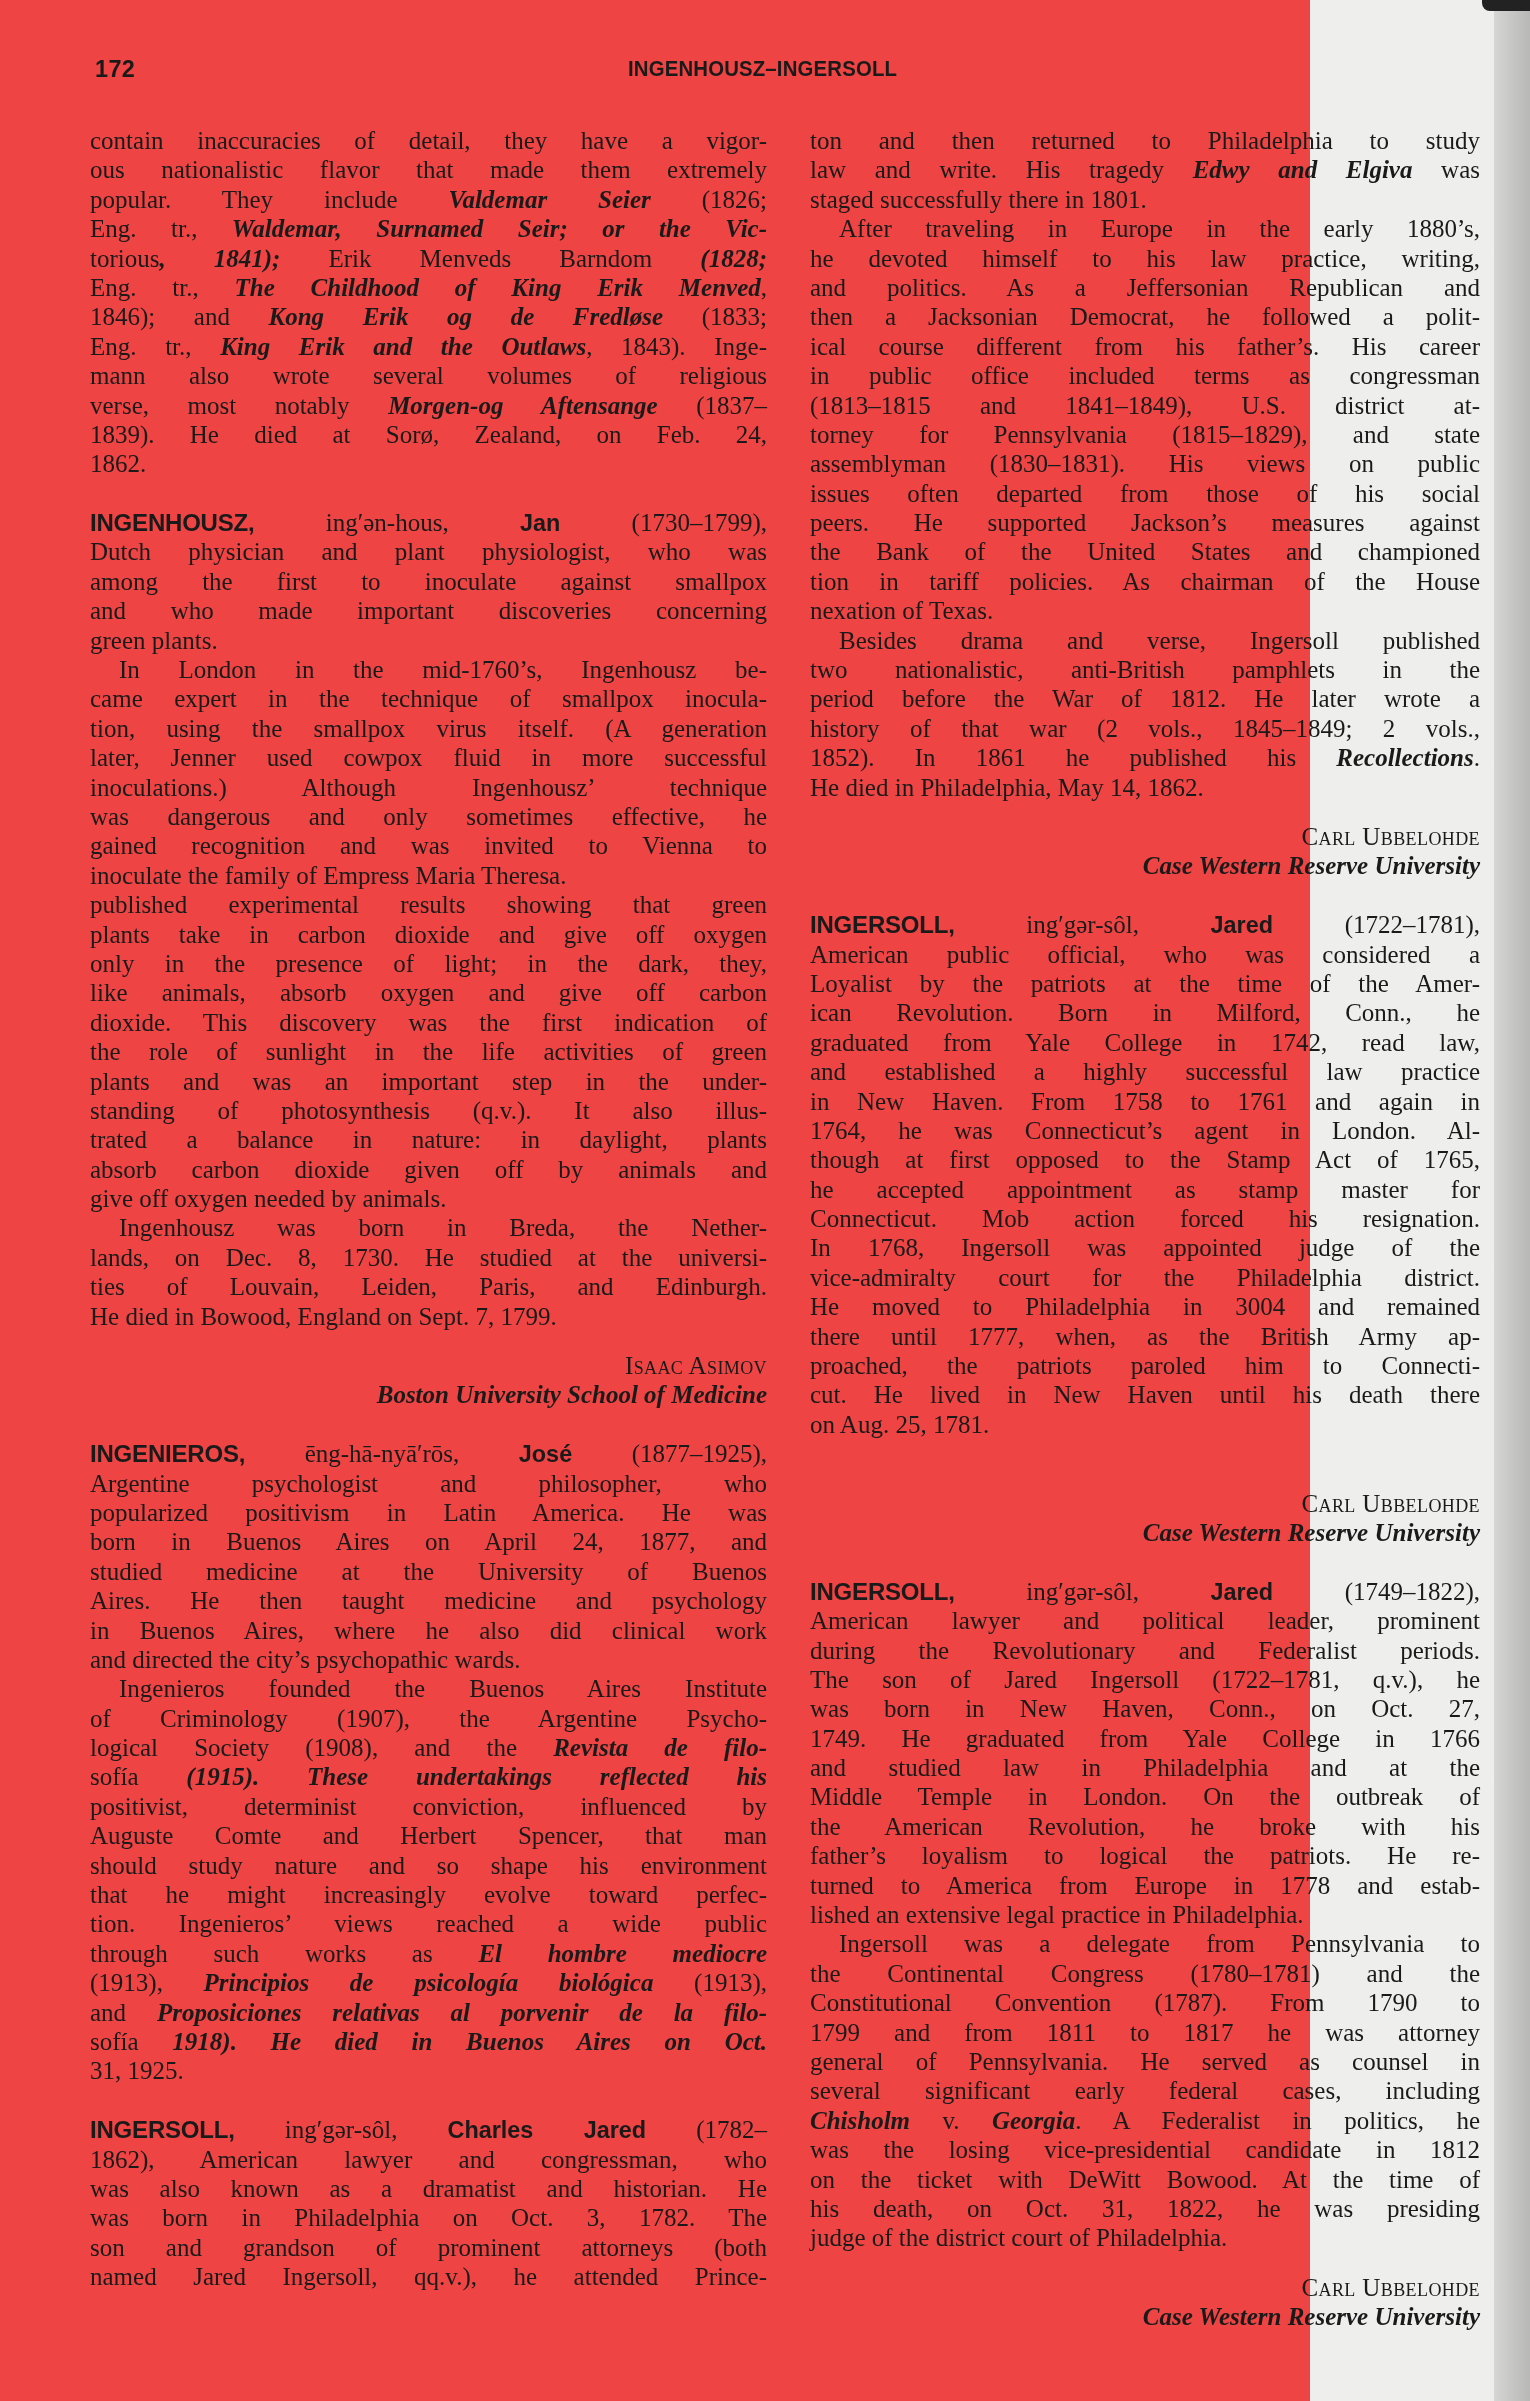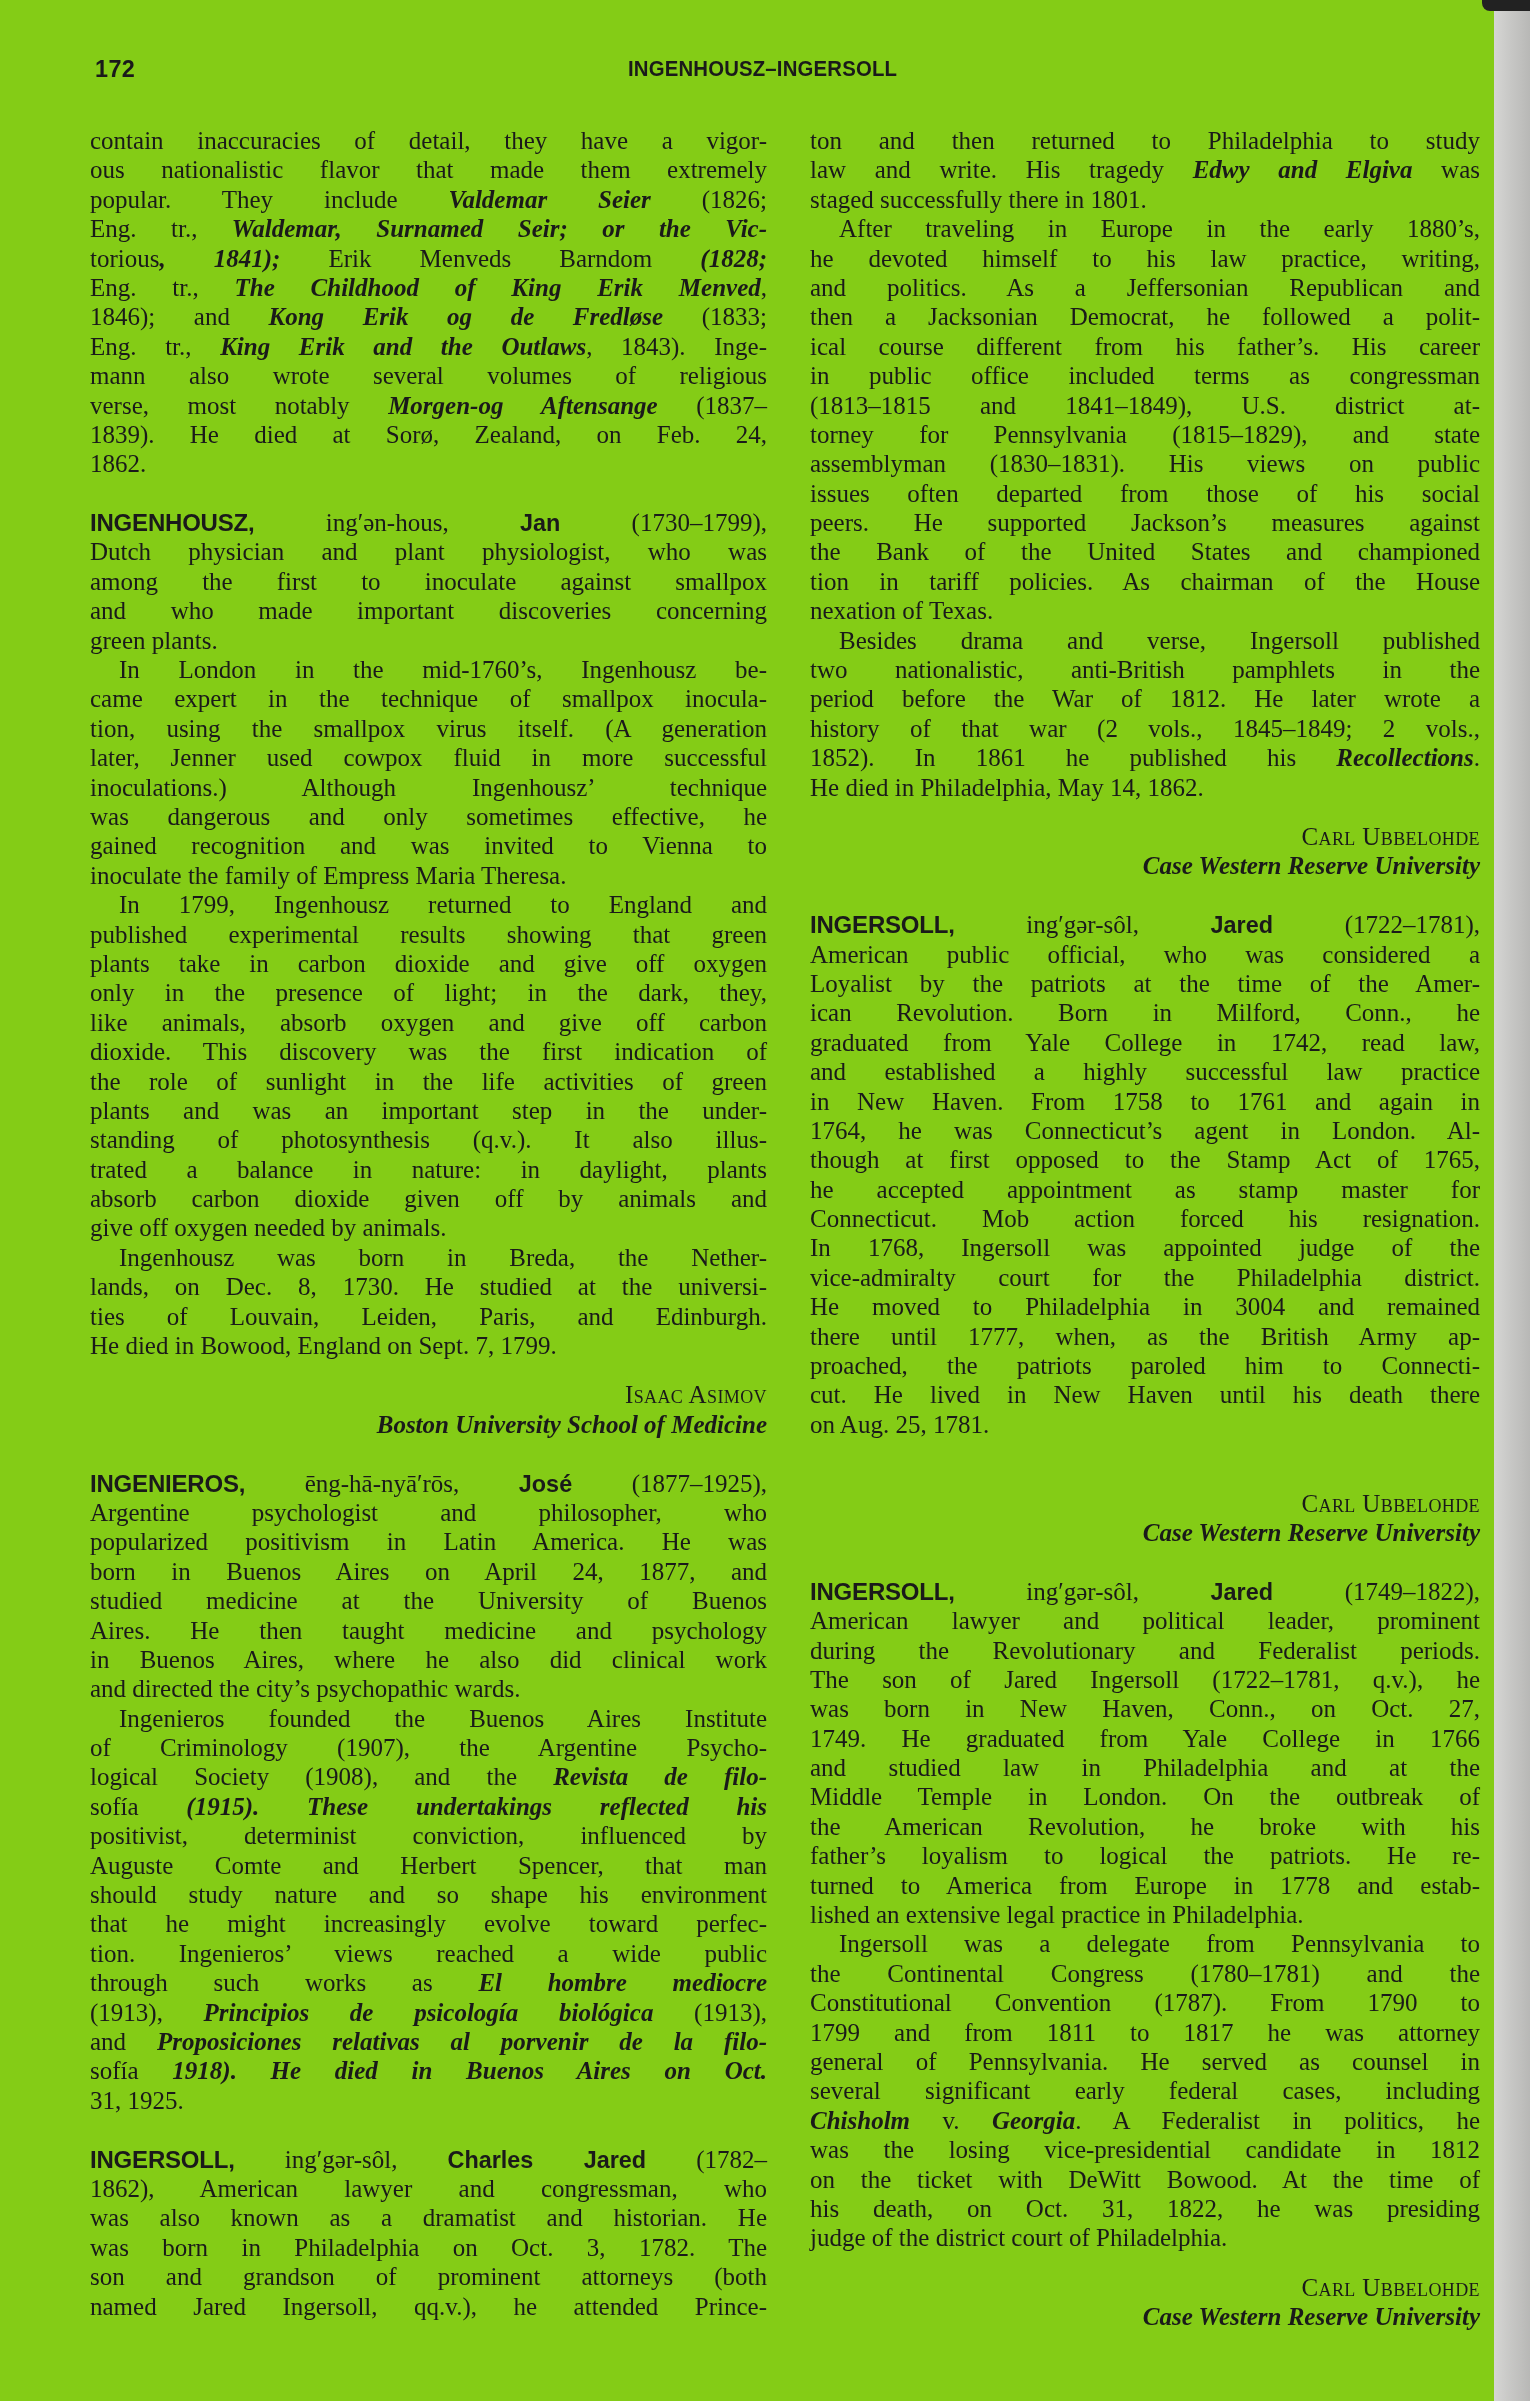--- a/index.html
+++ b/index.html
@@ -5,22 +5,22 @@
   html, body { margin: 0; padding: 0; }
   body {
     width: 1531px; height: 2401px; overflow: hidden;
     background: #eeeeec;
     position: relative;
     font-family: "Liberation Serif", "DejaVu Serif", serif;
     color: #1a1a1a;
   }
   .page {
     position: absolute; left: 0; top: 0;
-    width: 1494px; height: 2401px;
-    background: #84cc16;
+    width: 1310px; height: 2401px;
+    background: #ef4444;
   }
   .gutter-shadow {
     position: absolute; left: 1494px; top: 0;
     width: 36px; height: 2401px;
     background: linear-gradient(to right, #d6d6d4 0%, #c9c9c7 40%, #b8b8b6 100%);
   }
   .corner-dark {
     position: absolute; left: 1482px; top: 0;
     width: 48px; height: 11.3px;
     background: #222;
@@ -115,21 +115,20 @@
           <span class="line">and who made important discoveries concerning</span>
           <span class="line last">green plants.</span>
           <span class="line indent">In London in the mid-1760’s, Ingenhousz be-</span>
           <span class="line">came expert in the technique of smallpox inocula-</span>
           <span class="line">tion, using the smallpox virus itself. (A generation</span>
           <span class="line">later, Jenner used cowpox fluid in more successful</span>
           <span class="line">inoculations.) Although Ingenhousz’ technique</span>
           <span class="line">was dangerous and only sometimes effective, he</span>
           <span class="line">gained recognition and was invited to Vienna to</span>
           <span class="line last">inoculate the family of Empress Maria Theresa.</span>
-          <span class="line indent">In 1799, Ingenhousz returned to England and</span>
           <span class="line">published experimental results showing that green</span>
           <span class="line">plants take in carbon dioxide and give off oxygen</span>
           <span class="line">only in the presence of light; in the dark, they,</span>
           <span class="line">like animals, absorb oxygen and give off carbon</span>
           <span class="line">dioxide. This discovery was the first indication of</span>
           <span class="line">the role of sunlight in the life activities of green</span>
           <span class="line">plants and was an important step in the under-</span>
           <span class="line">standing of photosynthesis (q.v.). It also illus-</span>
           <span class="line">trated a balance in nature: in daylight, plants</span>
           <span class="line">absorb carbon dioxide given off by animals and</span>

